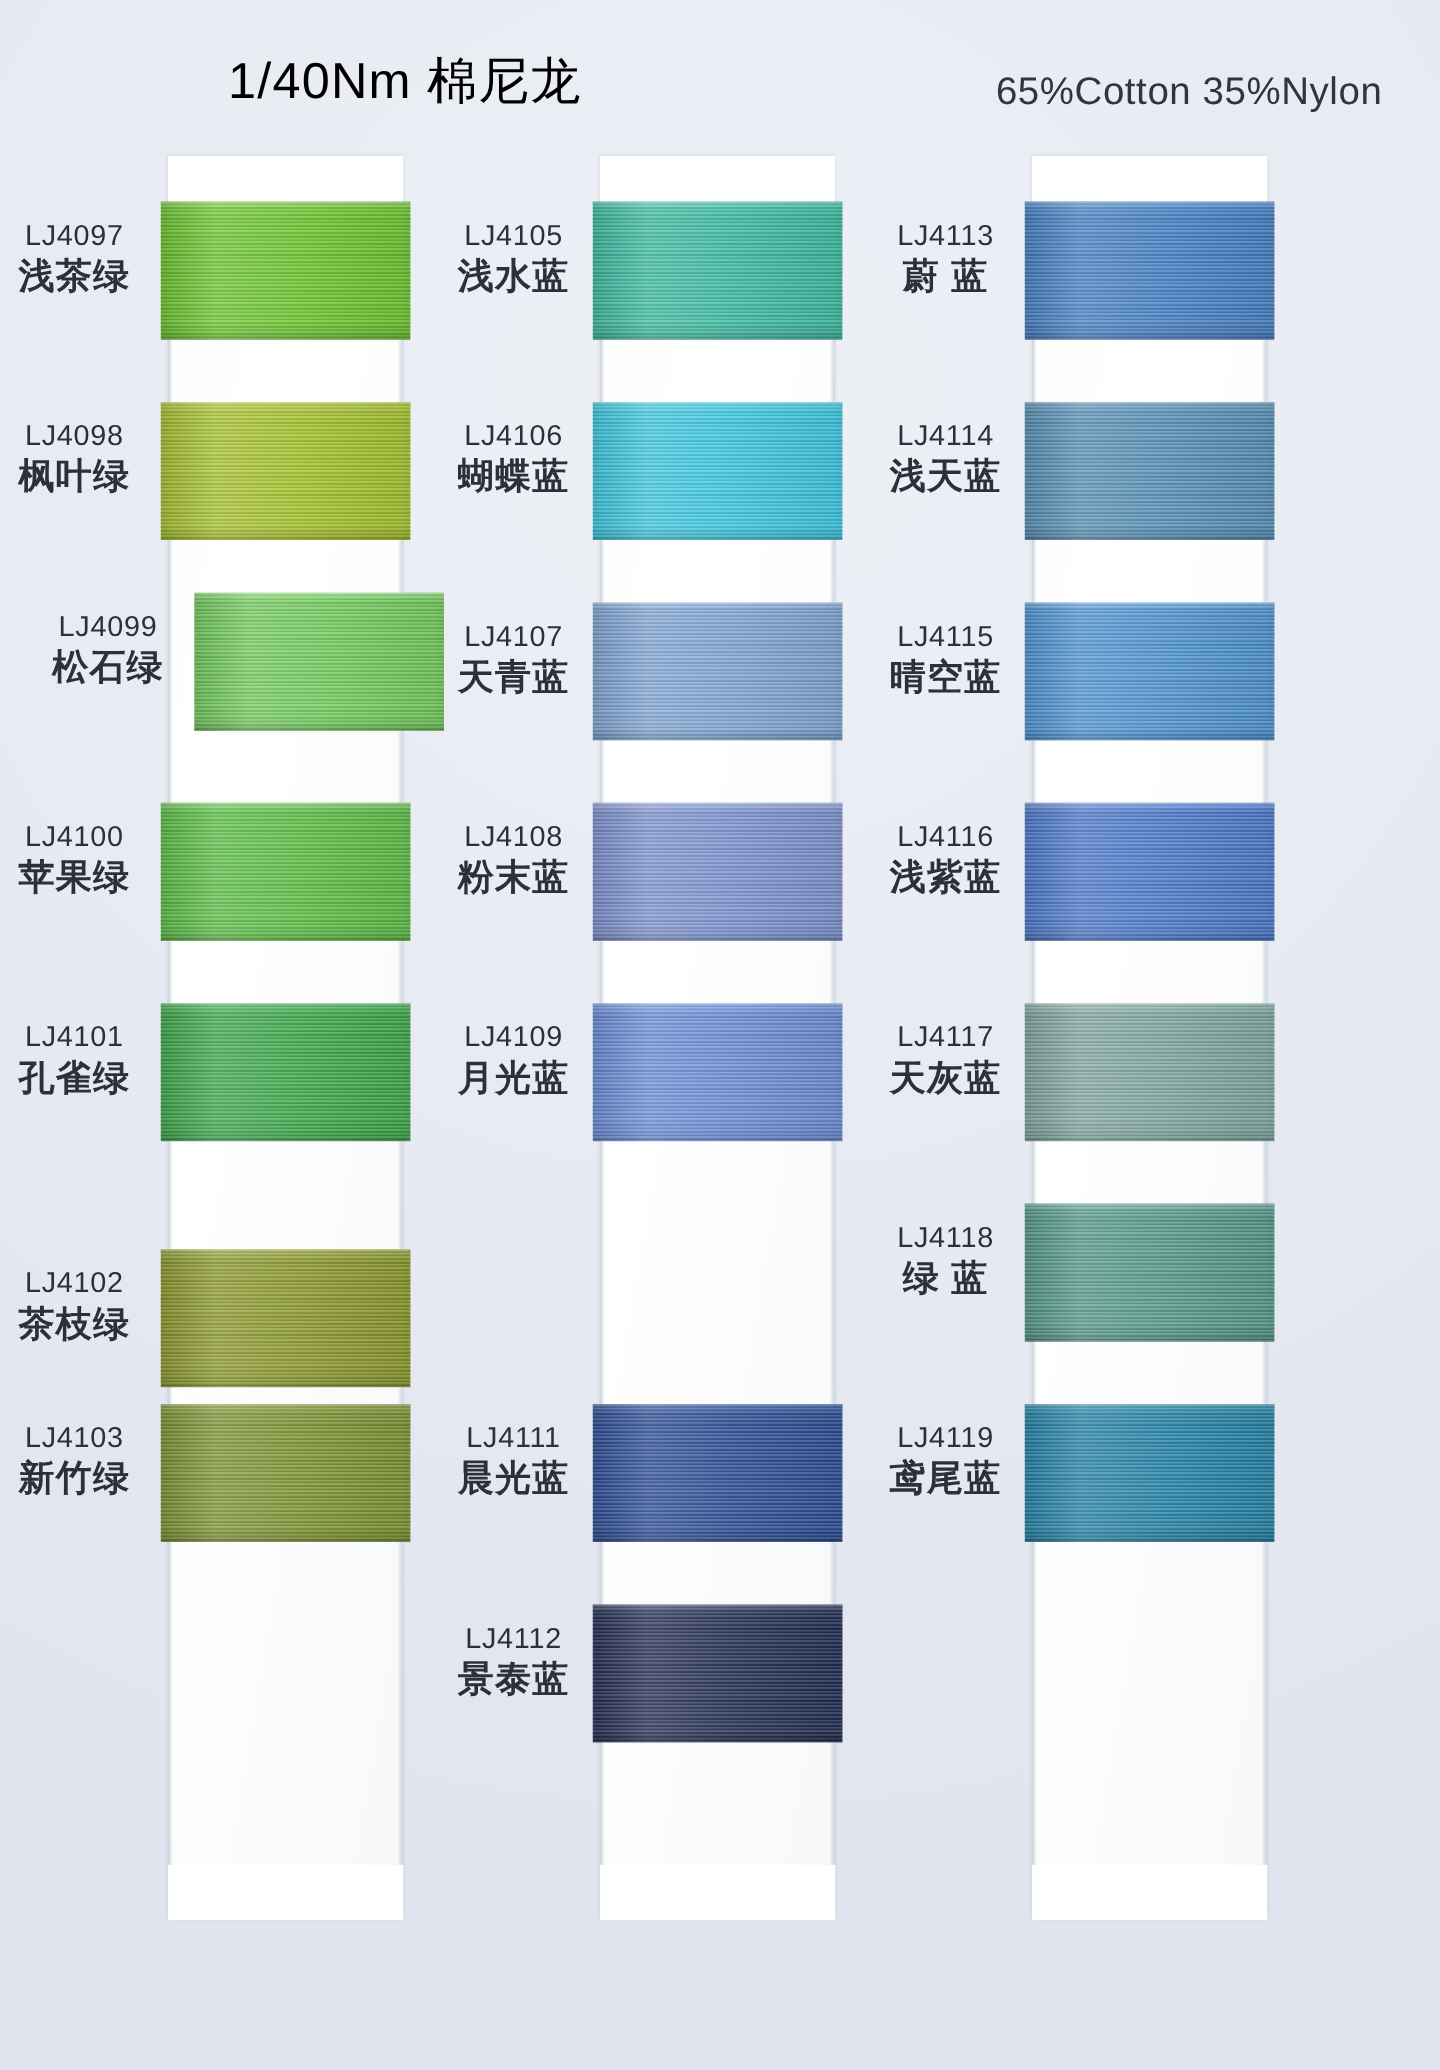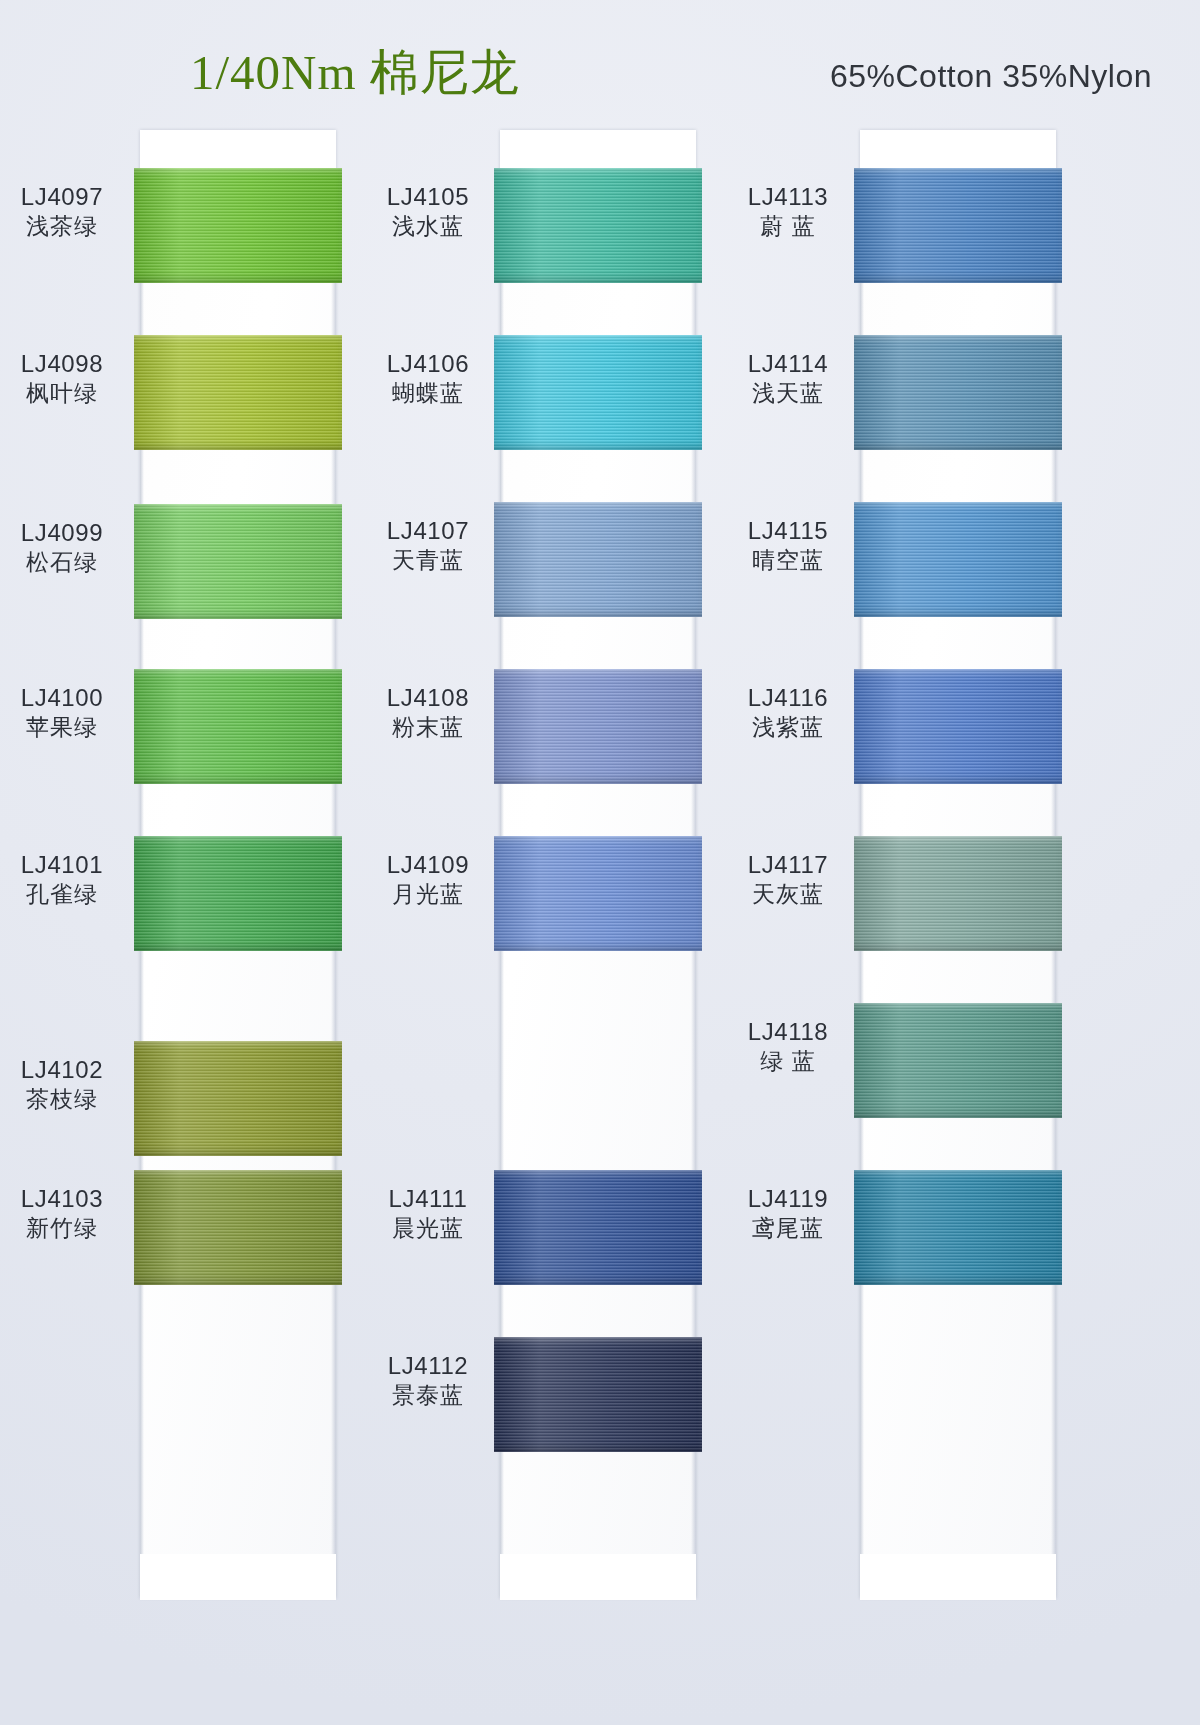--- a/index.html
+++ b/index.html
@@ -23,25 +23,24 @@
   }
   .header {
     position: absolute;
     top: 0; left: 0; right: 0;
     height: 120px;
   }
   .title {
     position: absolute;
     left: 190px;
     top: 40px;
-    font-size: 49px;
+    font-size: 42px;
     letter-spacing: 1px;
-    color: #4d7c0f;
+    color: #000000;
     white-space: nowrap;
-    font-family: Liberation Serif, serif;
   }
   .composition {
     position: absolute;
     right: 48px;
     top: 58px;
     font-size: 32px;
     letter-spacing: 0.5px;
     color: #31353c;
     white-space: nowrap;
   }
@@ -135,23 +134,24 @@
     line-height: 1.26;
   }
   .label .code {
     display: block;
     font-size: 24px;
     letter-spacing: 0.6px;
     white-space: nowrap;
   }
   .label .name {
     display: block;
-    font-size: 23px;
+    font-size: 30px;
     letter-spacing: 1px;
     white-space: nowrap;
+    font-weight: bold;
   }
   
   .col-1 .label, .col-2 .label { left: 6px; width: 124px; }
 
   .strip-cap {
     position: absolute;
     left: 140px;
     width: 196px;
     height: 46px;
     background: #ffffff;
@@ -186,21 +186,21 @@
         </div>
         <div class="row" style="top: 167px;">
           <div class="label">
             <span class="code">LJ4098</span>
             <span class="name">枫叶绿</span>
           </div>
           <div class="swatch" style="background-color: rgb(166, 194, 44);">
             <div class="sheen"></div>
           </div>
         </div>
-        <div class="row" style="top: 336px;">
+        <div class="row" style="top: 326px; margin-left: 28px;">
           <div class="label">
             <span class="code">LJ4099</span>
             <span class="name">松石绿</span>
           </div>
           <div class="swatch" style="background-color: rgb(114, 204, 92);">
             <div class="sheen"></div>
           </div>
         </div>
         <div class="row" style="top: 501px; padding-left: 37px;">
           <div class="label">

